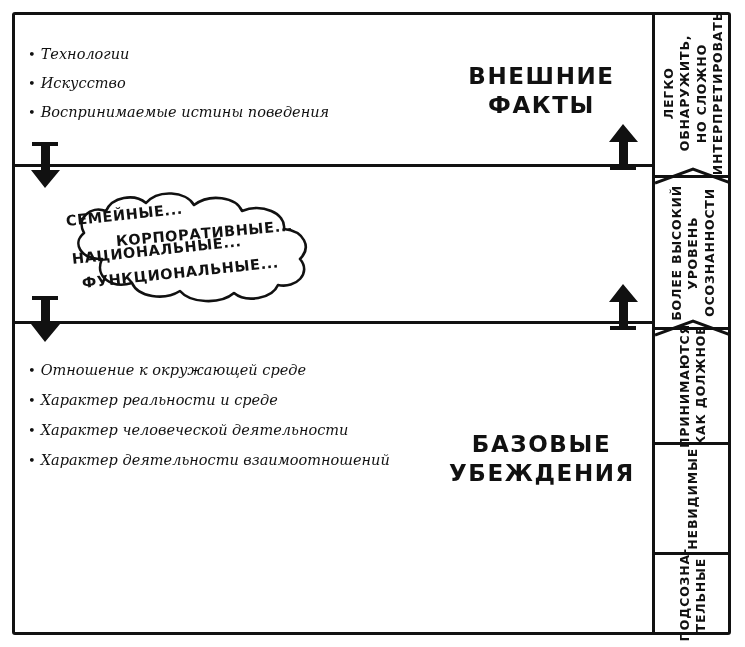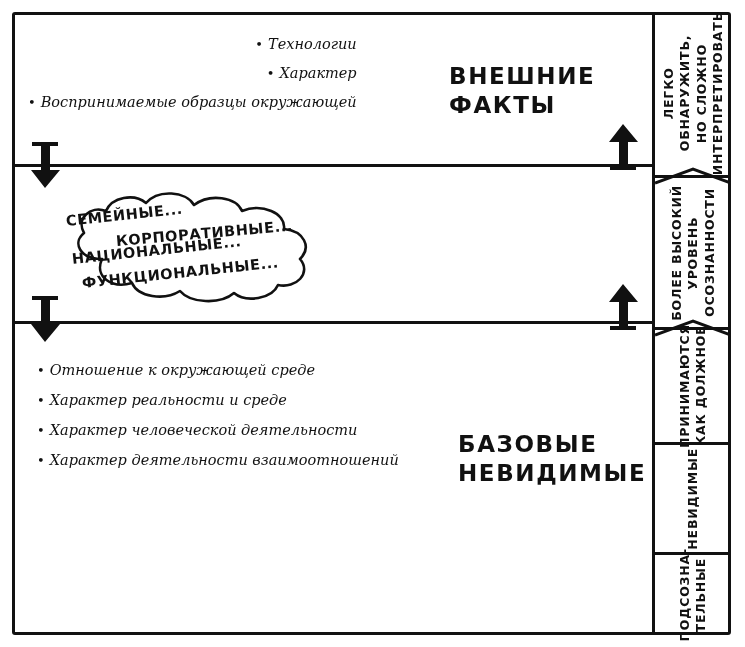--- a/index.html
+++ b/index.html
@@ -44,25 +44,26 @@
   }
 
   .band {
     position: absolute;
     left: 0;
     width: 640px;
     box-sizing: border-box;
   }
   .band-top    { top: 0px;   height: 152px; }
   .band-mid    { top: 152px; height: 160px; border-top: 3px solid #111; border-bottom: 3px solid #111; }
-  .band-bottom { top: 312px; height: 311px; margin-left: 9px; }
+  .band-bottom { top: 312px; height: 311px; }
 
   .band-title {
     position: absolute;
     right: 18px;
+    text-align: center;
     font-family: "DejaVu Sans", sans-serif;
     font-weight: 700;
     font-size: 23px;
     letter-spacing: 1.6px;
     line-height: 1.25;
     color: #111;
     white-space: pre-line;
   }
   .title-top    { top: 50px;  width: 185px; }
   .title-mid    { top: 56px;  width: 185px; }
@@ -79,21 +80,21 @@
   .bullets div {
     margin-bottom: 13px;
     white-space: nowrap;
   }
   .bullets div::before {
     content: "•";
     margin-right: 5px;
     font-style: normal;
     font-size: 13px;
   }
-  .bullets-top    { left: 16px; top: 24px; text-align: right; }
+  .bullets-top    { left: 16px; top: 34px; }
   .bullets-bottom { left: 16px; top: 38px; }
   .bullets-bottom div { margin-bottom: 14px; }
 
   
   .cloud-wrap {
     position: absolute;
     left: 38px;
     top: 22px;
     width: 285px;
     height: 118px;
@@ -170,22 +171,22 @@
 
 <div id="canvas">
 
   <div class="frame"></div>
 
   <div class="main-col">
 
     <div class="band band-top">
       <div class="bullets bullets-top">
         <div>Технологии</div>
-        <div>Характер</div>
-        <div>Воспринимаемые образцы окружающей</div>
+        <div>Искусство</div>
+        <div>Воспринимаемые истины поведения</div>
       </div>
       <div class="band-title title-top">ВНЕШНИЕ
 ФАКТЫ</div>
     </div>
 
     <div class="band band-mid">
       <div class="cloud-wrap">
         <svg width="285" height="118" viewBox="0 0 285 118" aria-hidden="true">
           <path d="M52,70
                    C30,70 22,54 34,44
@@ -211,21 +212,21 @@
     </div>
 
     <div class="band band-bottom">
       <div class="bullets bullets-bottom">
         <div>Отношение к окружающей среде</div>
         <div>Характер реальности и среде</div>
         <div>Характер человеческой деятельности</div>
         <div>Характер деятельности взаимоотношений</div>
       </div>
       <div class="band-title title-bottom">БАЗОВЫЕ
-НЕВИДИМЫЕ</div>
+УБЕЖДЕНИЯ</div>
     </div>
   </div>
 
   <div class="arrow" style="left:28px; top:140px;">
     <svg width="38" height="50" viewBox="0 0 38 50">
       <path d="M4,2 L30,2 L30,6 L22,6 L22,30 L32,30 L17,48 L3,30 L13,30 L13,6 L4,6 Z" fill="#111111"></path>
     </svg>
   </div>
 
   <div class="arrow" style="left:28px; top:294px;">

